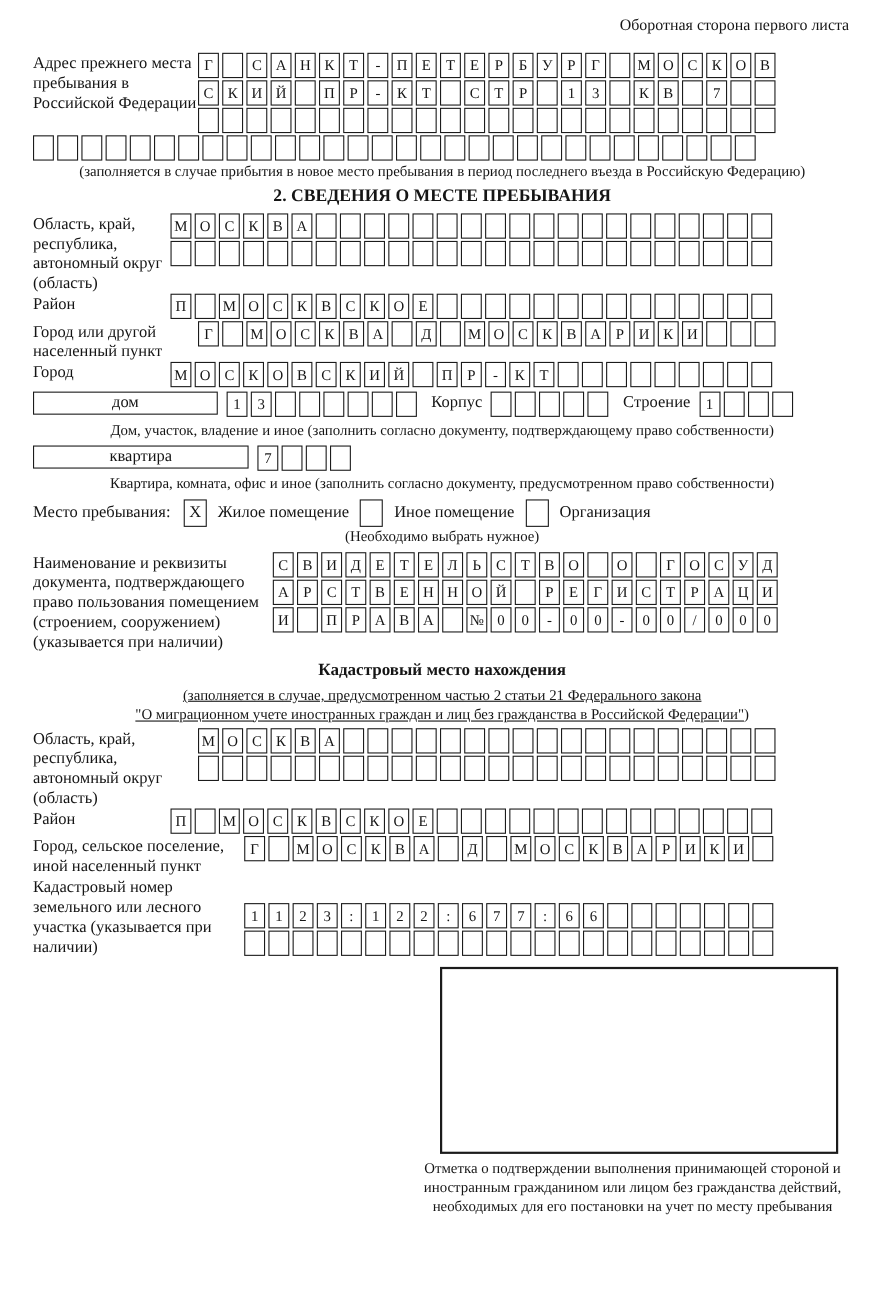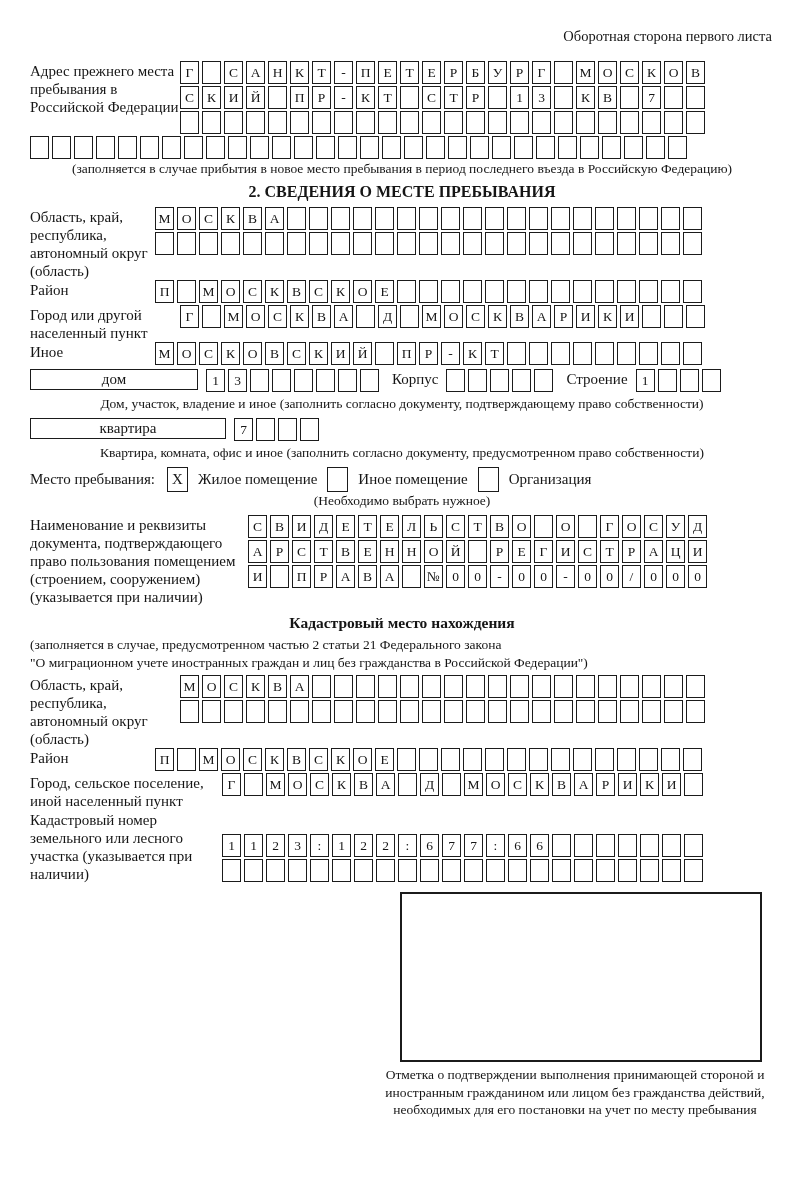--- a/index.html
+++ b/index.html
@@ -3,41 +3,41 @@
 <meta charset="utf-8">
 <style>
   * { box-sizing: border-box; }
   html,body { margin:0; padding:0; }
   body {
     width:800px; height:1180px;
     background:#ffffff; color:#151515;
     font-family:"Liberation Serif","DejaVu Serif",serif;
     overflow:hidden;
   }
-  .page { padding:28px 26px 0 30px; }
+  .page { padding:15px 26px 0 30px; }
   .header-note { text-align:right; font-size:14.5px; margin:0 2px 16px 0; }
 
   .frow { display:flex; align-items:flex-start; }
   .label { font-size:15px; line-height:1.2; padding-top:1px; }
   .lw150 { flex:0 0 150px; }
   .lw125 { flex:0 0 125px; }
   .lw192 { flex:0 0 192px; }
   .lw218 { flex:0 0 218px; }
   .stack { display:flex; flex-direction:column; }
   .crow { display:flex; margin-bottom:2px; }
   .cell {
     flex:0 0 19px; width:19px; height:23px;
     border:1.5px solid #1b1b1b; margin-right:3px;
     display:flex; align-items:center; justify-content:center;
     font-size:13.5px; line-height:1;
   }
   .center-note { font-size:13.5px; text-align:center; margin:1px 0 6px; }
   .sec-title { font-size:16px; font-weight:bold; text-align:center; margin:5px 0 6px; }
   .sub-title { font-size:15.5px; font-weight:bold; text-align:center; margin:8px 0 4px; }
-  .sub-note { font-size:13.5px; text-align:left; line-height:1.3; margin:0; }
+  .sub-note { font-size:13.5px; text-align:center; line-height:1.3; margin:0;text-decoration:underline; }
 
   .house-row { display:flex; align-items:flex-start; margin:2px 0 2px; }
   .big-box {
     height:21px; border:1.5px solid #1b1b1b;
     display:flex; align-items:center; justify-content:center; font-size:15px;
   }
   .dom { flex:0 0 168px; margin-right:8px; }
   .kvr { flex:0 0 196px; margin-right:8px; }
   .inline-lab { font-size:15px; padding:2px 8px 0 10px; white-space:nowrap; }
 
@@ -300,21 +300,21 @@
         <span class="cell">И</span>
         <span class="cell">К</span>
         <span class="cell">И</span>
         <span class="cell"></span>
         <span class="cell"></span>
         <span class="cell"></span>
       </div>
   </div>
 
   <div class="frow">
-    <div class="label lw125">Иное</div>
+    <div class="label lw125">Город</div>
     <div class="crow">
         <span class="cell">М</span>
         <span class="cell">О</span>
         <span class="cell">С</span>
         <span class="cell">К</span>
         <span class="cell">О</span>
         <span class="cell">В</span>
         <span class="cell">С</span>
         <span class="cell">К</span>
         <span class="cell">И</span>

